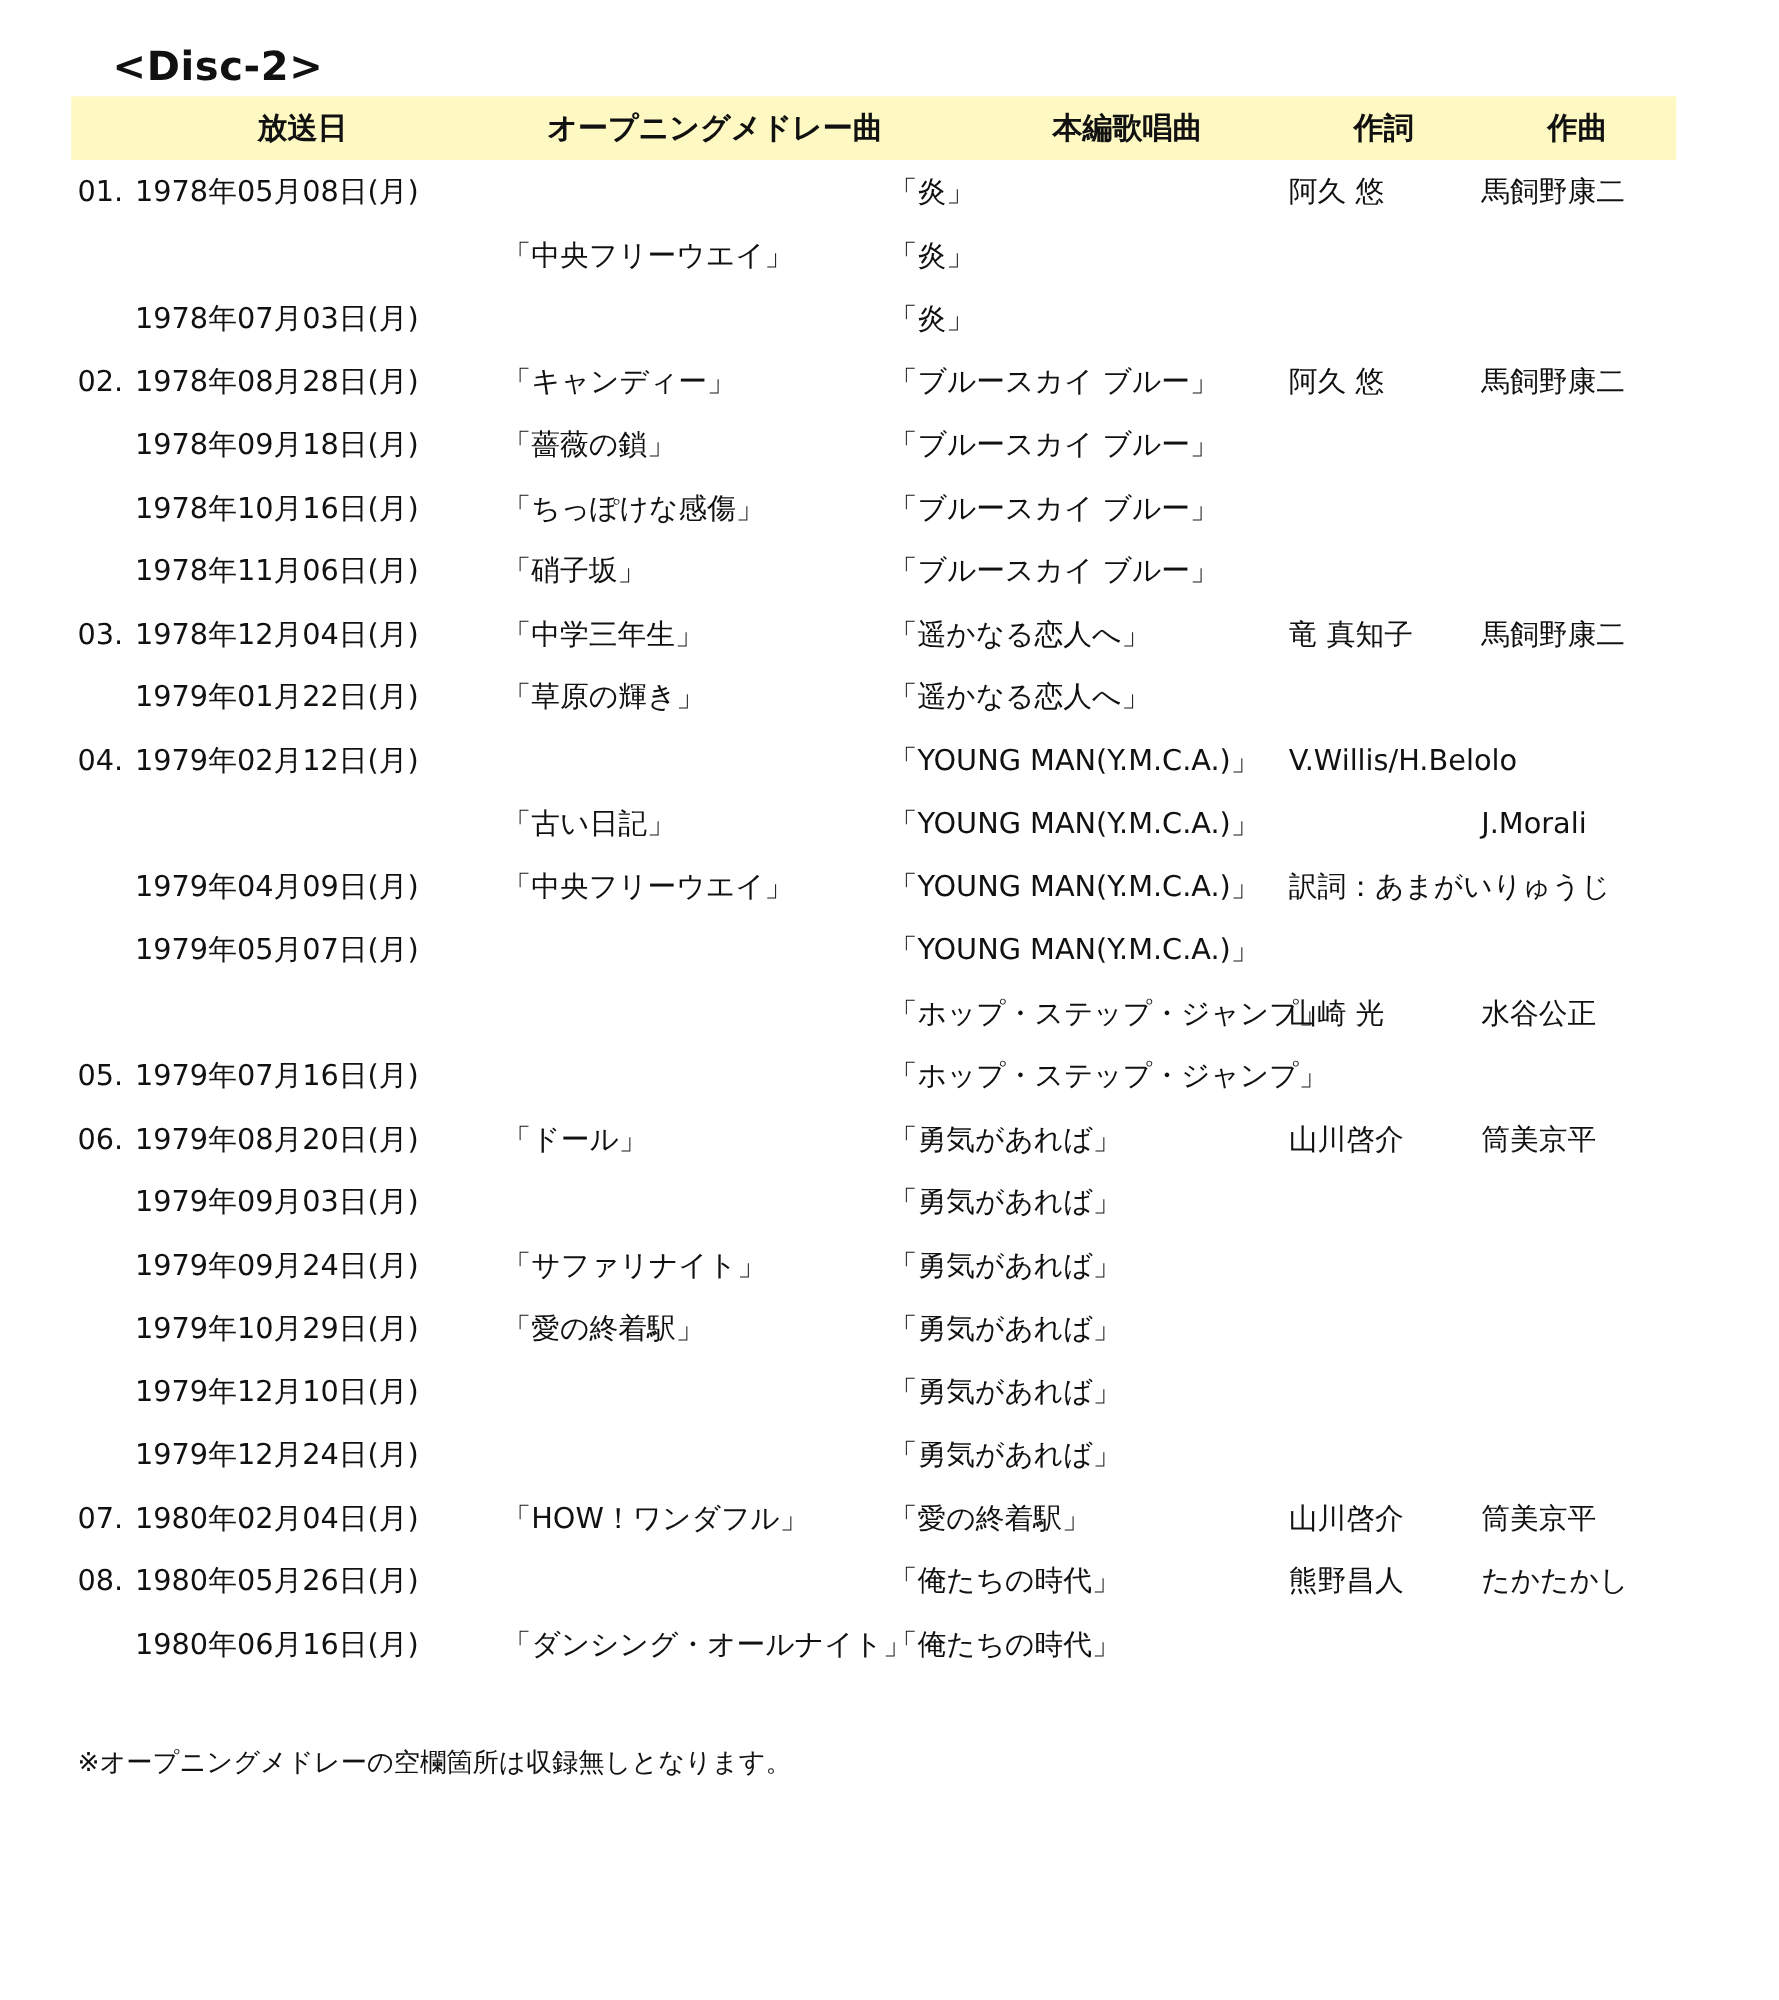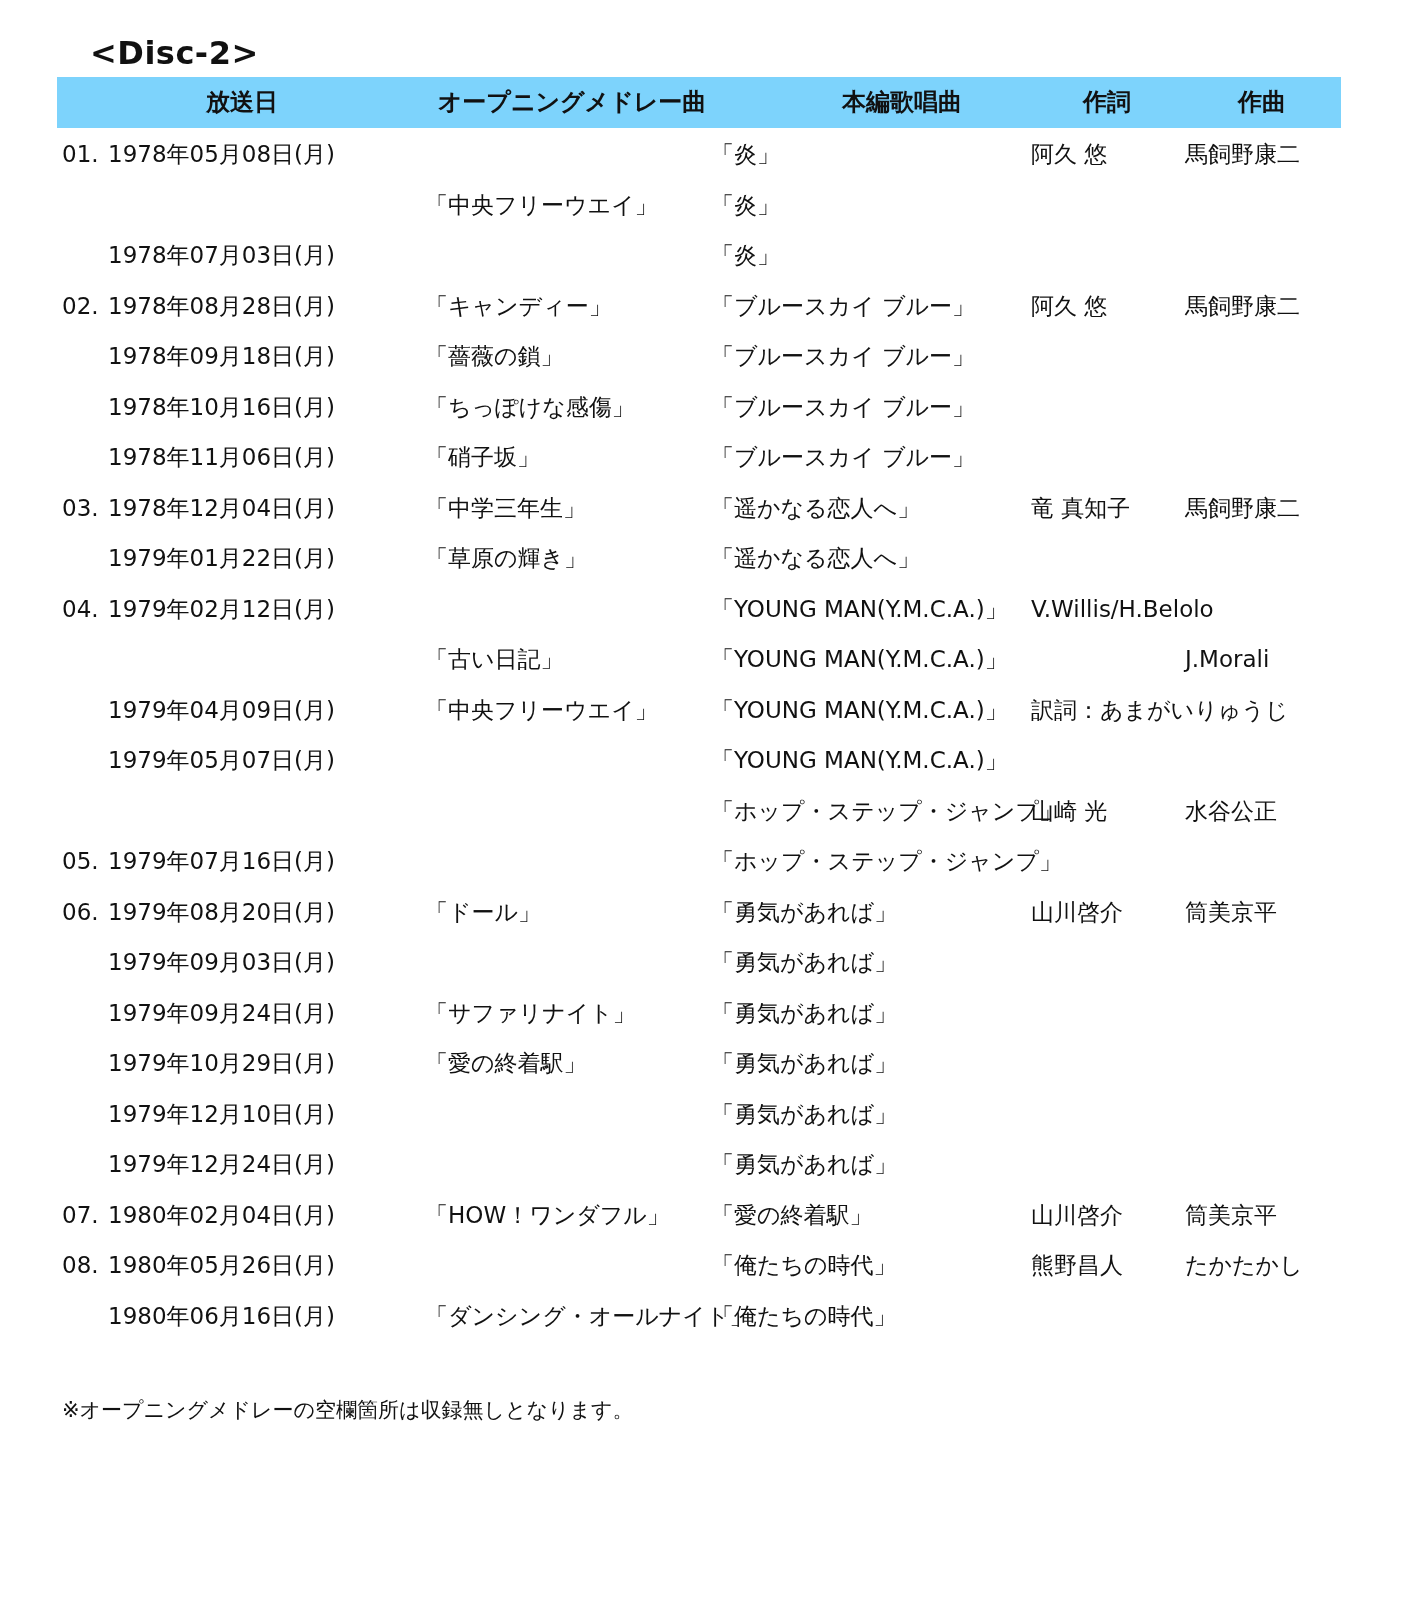--- a/index.html
+++ b/index.html
@@ -62,39 +62,39 @@
       white-space: nowrap;
     }
     .cell {
       position: absolute;
       top: 0;
       height: 50.5px;
       line-height: 50.5px;
     }
     .c-num    { left: 62px; width: 46px; }
     .c-date   { left: 108px; }
-    .c-medley { left: 425px; }
+    .c-medley { left: 402px; }
     .c-song   { left: 711px; }
     .c-lyric  { left: 1031px; }
     .c-comp   { left: 1185px; }
 
     .footnote {
       position: absolute;
       left: 62px;
       top: 1396px;
       font-size: 21px;
       white-space: nowrap;
     }
   </style>
 </head>
 <body>
 
 <div class="disc-title">&lt;Disc-2&gt;</div>
 
-<div class="header-bar" style="background: #7dd3fc;">
+<div class="header-bar" style="background: #fef9c3;">
   <div class="header-cell h-date">放送日</div>
   <div class="header-cell h-medley">オープニングメドレー曲</div>
   <div class="header-cell h-song">本編歌唱曲</div>
   <div class="header-cell h-lyric">作詞</div>
   <div class="header-cell h-comp">作曲</div>
 </div>
 
 <div class="rows">
   <div class="row">
       <span class="cell c-num">01.</span>

